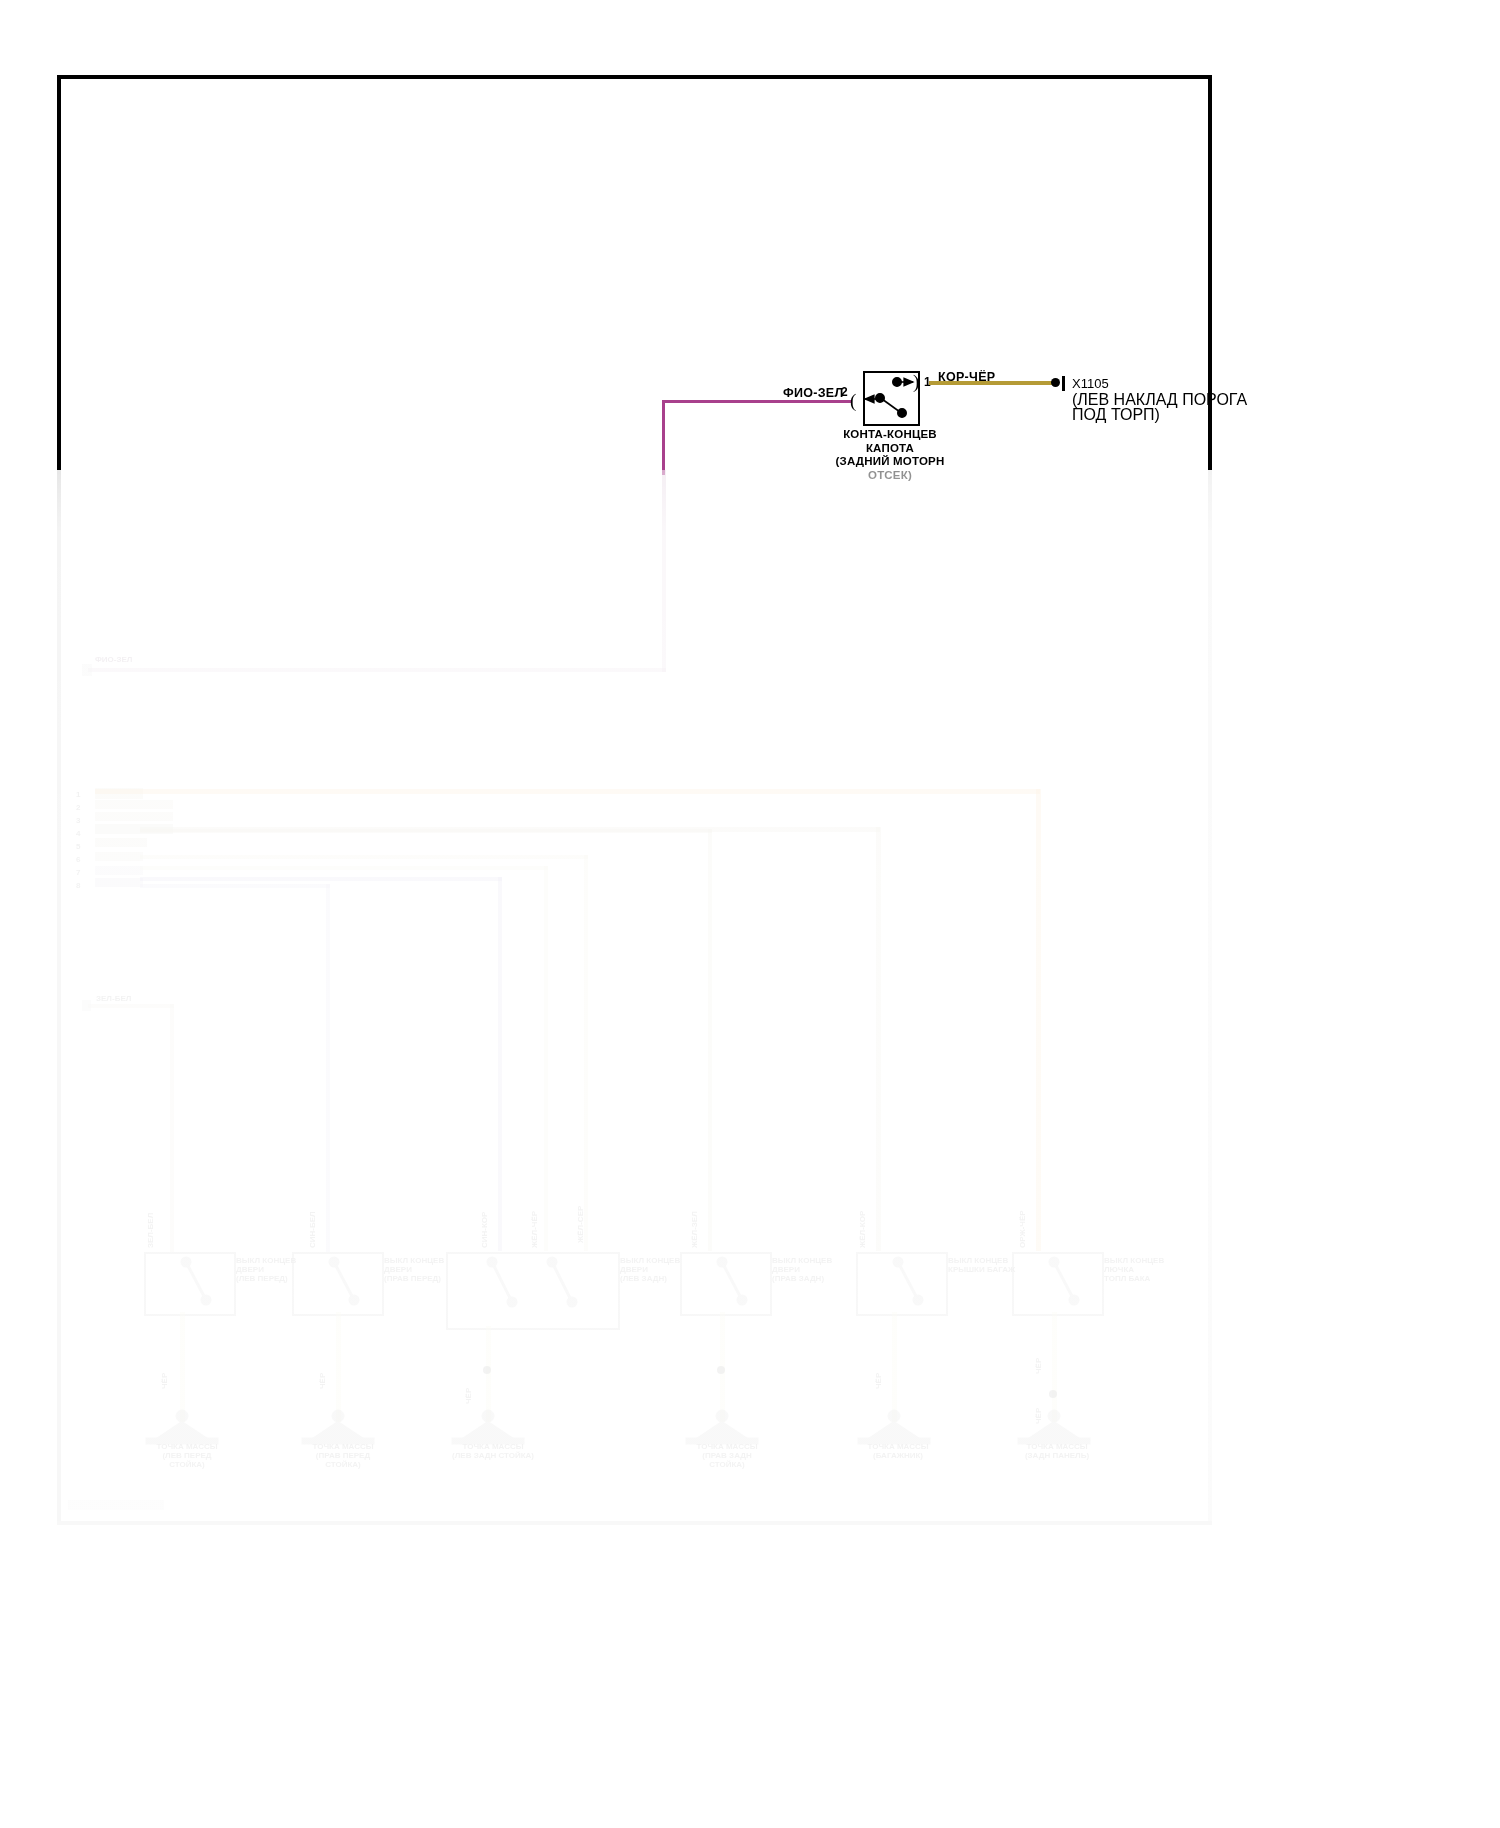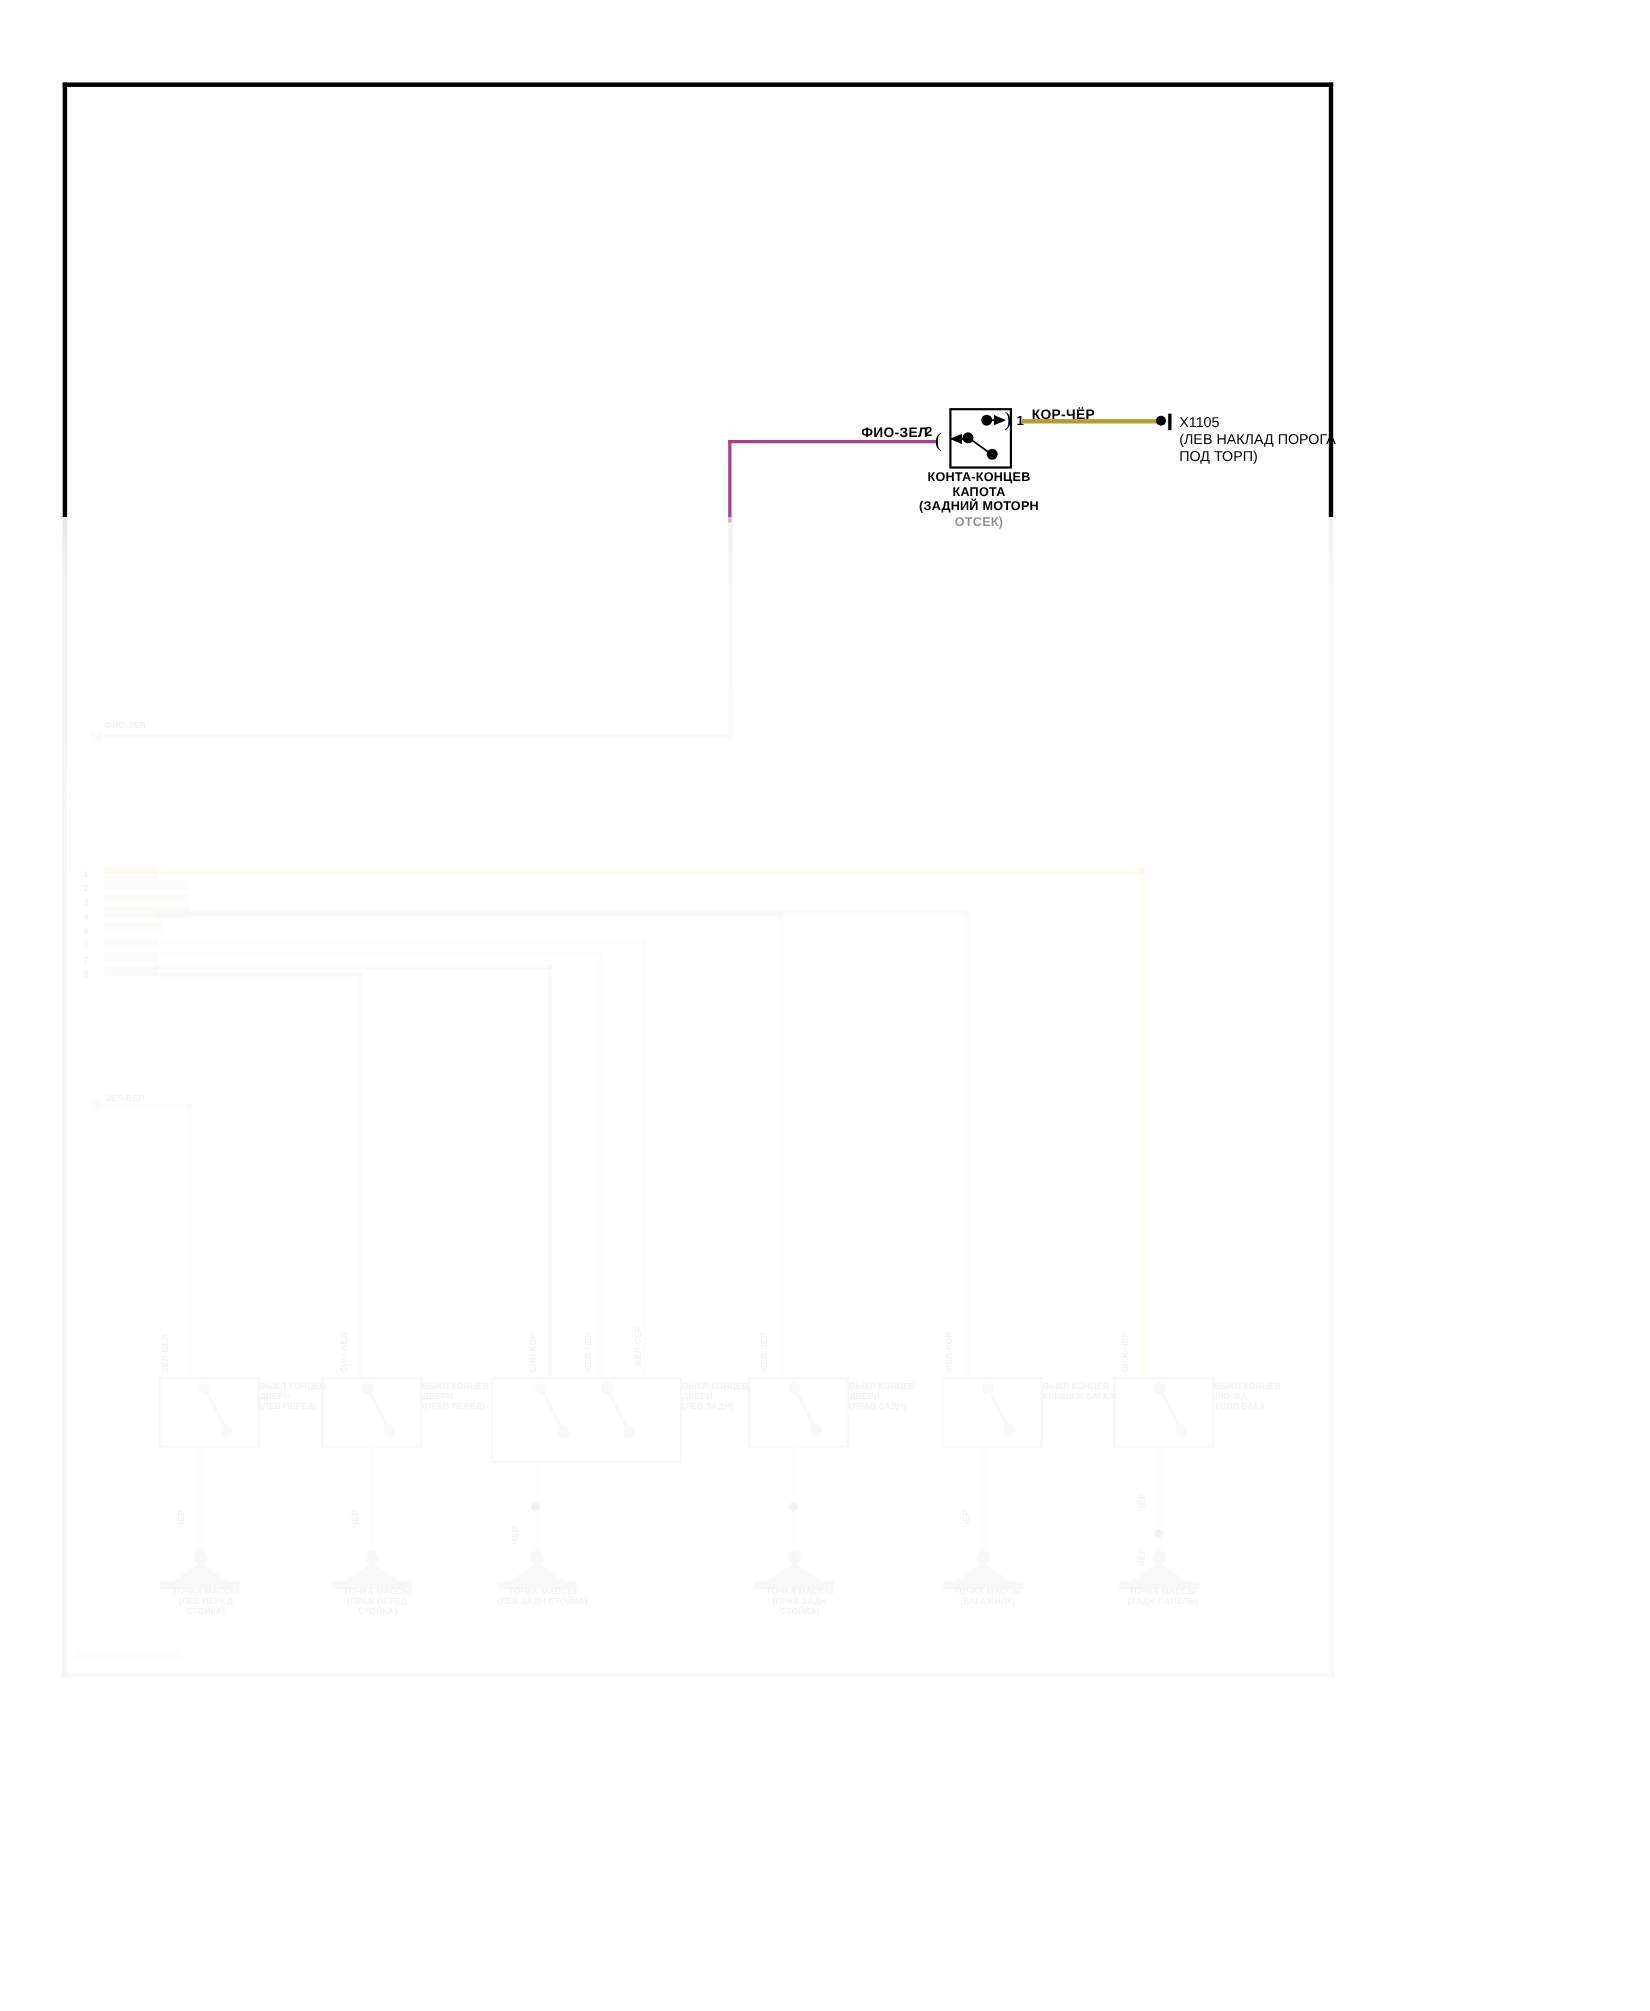--- a/index.html
+++ b/index.html
@@ -47,21 +47,21 @@
   .sw-label{
     position:absolute;text-align:center;font-size:11.5px;line-height:13.5px;
     font-weight:700;letter-spacing:.2px;white-space:pre-line;
   }
   .pin{position:absolute;font-size:12px;font-weight:700;}
   .wire-name{position:absolute;font-size:12.5px;font-weight:700;letter-spacing:.3px;}
   .conn-paren{position:absolute;font-size:19px;line-height:19px;font-family:"Liberation Serif",serif;}
   .cdot{position:absolute;width:9px;height:9px;border-radius:50%;background:#000;}
   .cbar{position:absolute;width:3px;height:15px;background:#000;}
   .conn-label{
-    position:absolute;font-size:13px;line-height:15px;font-weight:400;
+    position:absolute;font-size:16px;line-height:15px;font-weight:400;
     white-space:pre-line;
   }
 
   
   .svg-layer{position:absolute;left:0;top:0;width:1500px;height:1828px;pointer-events:none;}
 
   
   .f-wire{position:absolute;opacity:.40;}
   .f-box{position:absolute;border:2px solid #b9b9b9;background:#fff;opacity:.75;}
   .f-txt{

